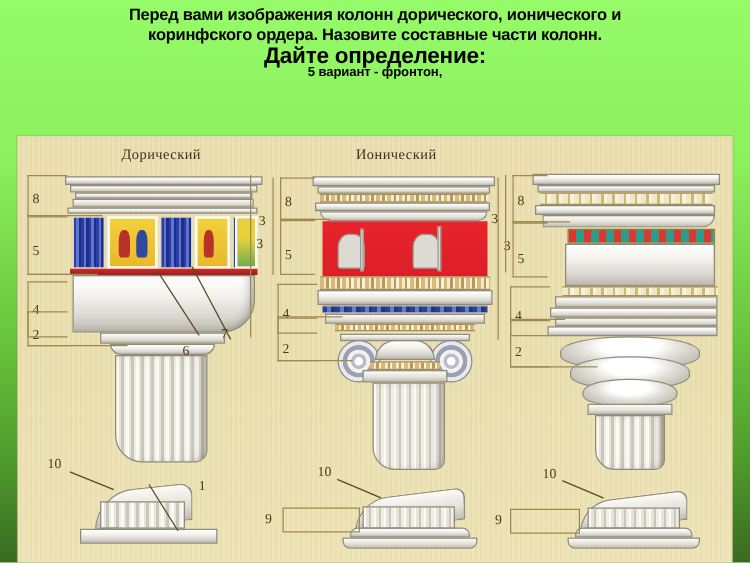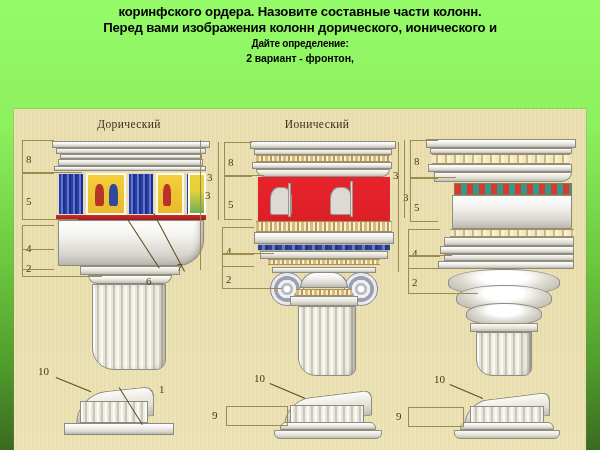--- a/index.html
+++ b/index.html
@@ -7,21 +7,21 @@
   body{
     width:600px;height:450px;overflow:hidden;
     font-family:"Liberation Sans", sans-serif;
     background:linear-gradient(to bottom,#95fb69 0%,#8df05e 28%,#6cc83f 58%,#4f9a2c 82%,#3a6a21 100%);
     position:relative;
   }
 
   
   .title-block{position:absolute;left:0;top:4px;width:600px;text-align:center;color:#000;}
   .title-line{font-weight:bold;font-size:13.2px;line-height:16px;letter-spacing:-0.2px;}
-  .title-line.l3{font-size:10px;}
+  .title-line.l3{font-size:18px;}
   .variant{font-weight:bold;font-size:10.5px;line-height:12.6px;letter-spacing:-0.1px;}
 
   
   .panel{
     position:absolute;left:14px;top:109px;width:572px;height:394px;
     background:
       repeating-linear-gradient(90deg,rgba(255,255,255,0.05) 0 2px,rgba(0,0,0,0.02) 2px 4px),
       linear-gradient(to bottom,#ecdfb0 0%,#eadfae 45%,#efe5b7 100%);
     box-shadow:0 0 0 1px rgba(150,130,70,.25);
     overflow:hidden;
@@ -95,24 +95,24 @@
 
   
   .acanth{position:absolute;border-radius:48% 48% 40% 40%;
       background:radial-gradient(ellipse at 50% 30%,#ffffff 0 30%,#dedcd3 55%,#b0ada2 100%);
       border:1px solid #8d8b80;box-sizing:border-box;}
 </style>
 </head>
 <body>
 
 <div class="title-block">
+  <div class="title-line">Перед вами изображения колонн дорического, ионического и</div>
   <div class="title-line">коринфского ордера. Назовите   составные части колонн.</div>
-  <div class="title-line">Перед вами изображения колонн дорического, ионического и</div>
   <div class="title-line l3">Дайте определение:</div>
-  <div class="variant">2 вариант - фронтон,</div>
+  <div class="variant">5 вариант - фронтон,</div>
 </div>
 
 <div class="panel">
 
   <div class="col-head ch-d">Дорический</div>
   <div class="col-head ch-i">Ионический</div>
 
   <div>
 
     <div class="stone slab" style="left:38px;top:32px;width:158px;height:7px;"></div>

